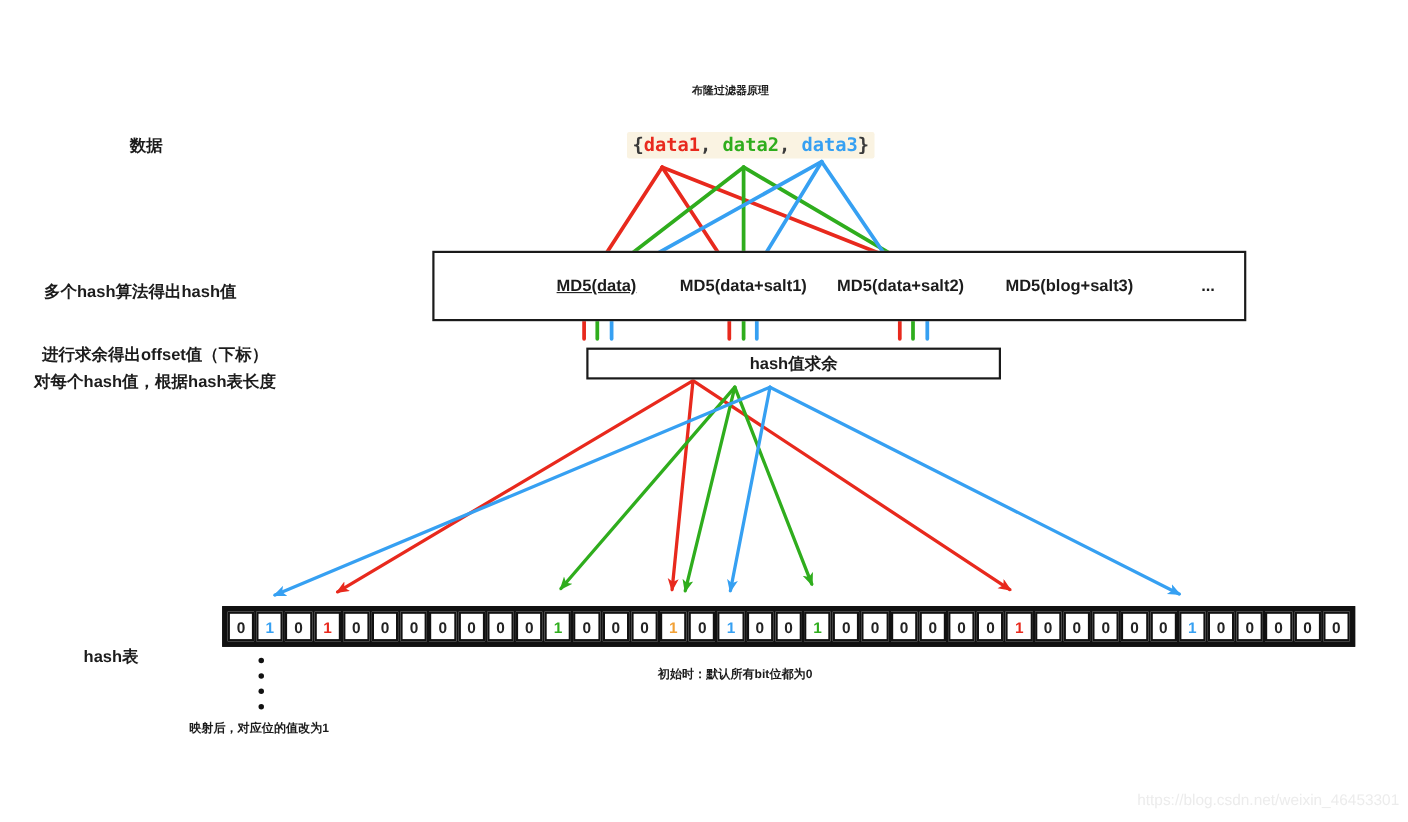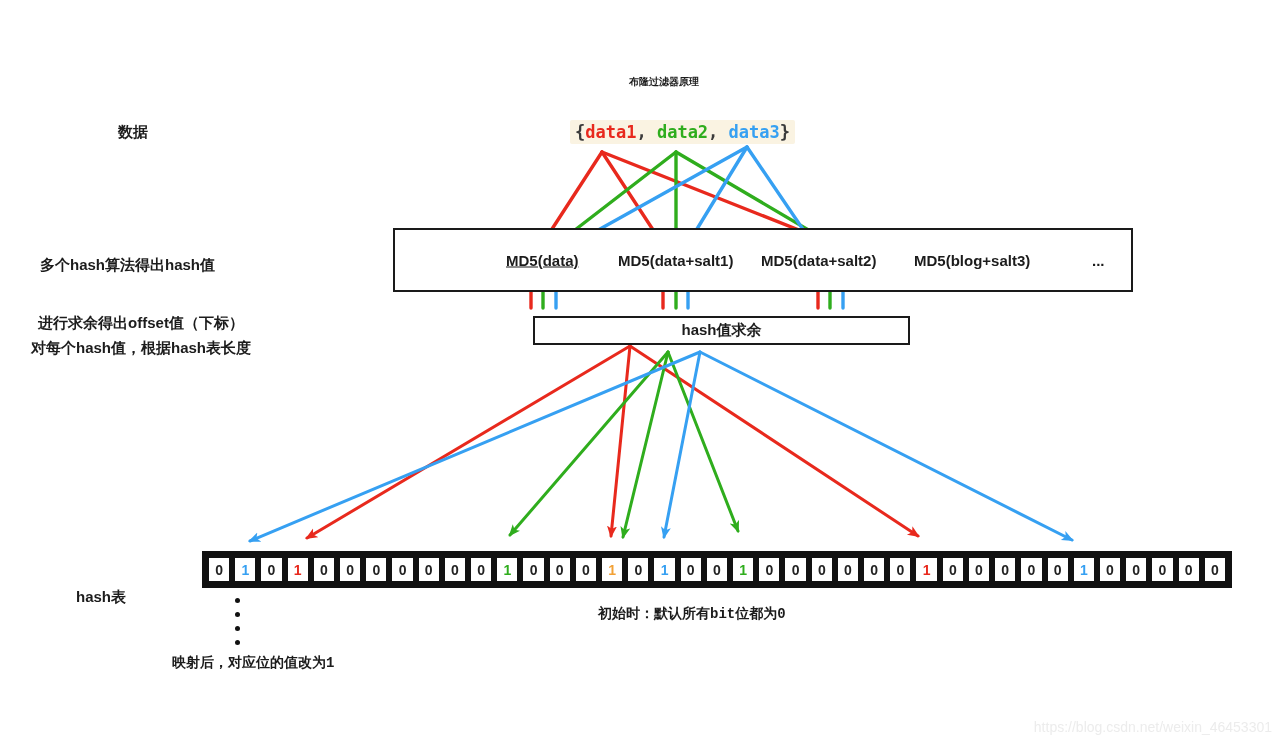--- a/index.html
+++ b/index.html
@@ -31,21 +31,21 @@
   .hashtable{
     border:3px solid #111;box-sizing:border-box;background:#111;
     display:flex;gap:2px;padding:2px;align-items:stretch;
   }
   .cell{
     flex:1 1 0;background:#fff;border:2px solid #111;box-sizing:border-box;
     display:flex;align-items:center;justify-content:center;
     font-size:14px;font-weight:bold;color:#222;
   }
   .dot{position:absolute;width:5px;height:5px;border-radius:50%;background:#111;}
-  .caption{font-size:14px;font-weight:600;white-space:nowrap;font-family:Liberation Mono, monospace;}
+  .caption{font-size:11px;font-weight:600;white-space:nowrap;}
   .watermark{font-size:14px;color:#ececec;white-space:nowrap;}
 </style>
 </head>
 <body>
 
 <div class="canvas">
 
   <svg class="overlay" width="1280" height="747" viewBox="0 0 1280 747">
     <defs>
       <marker id="ah-red" markerWidth="14" markerHeight="12" refX="10" refY="5" orient="auto" markerUnits="userSpaceOnUse">

